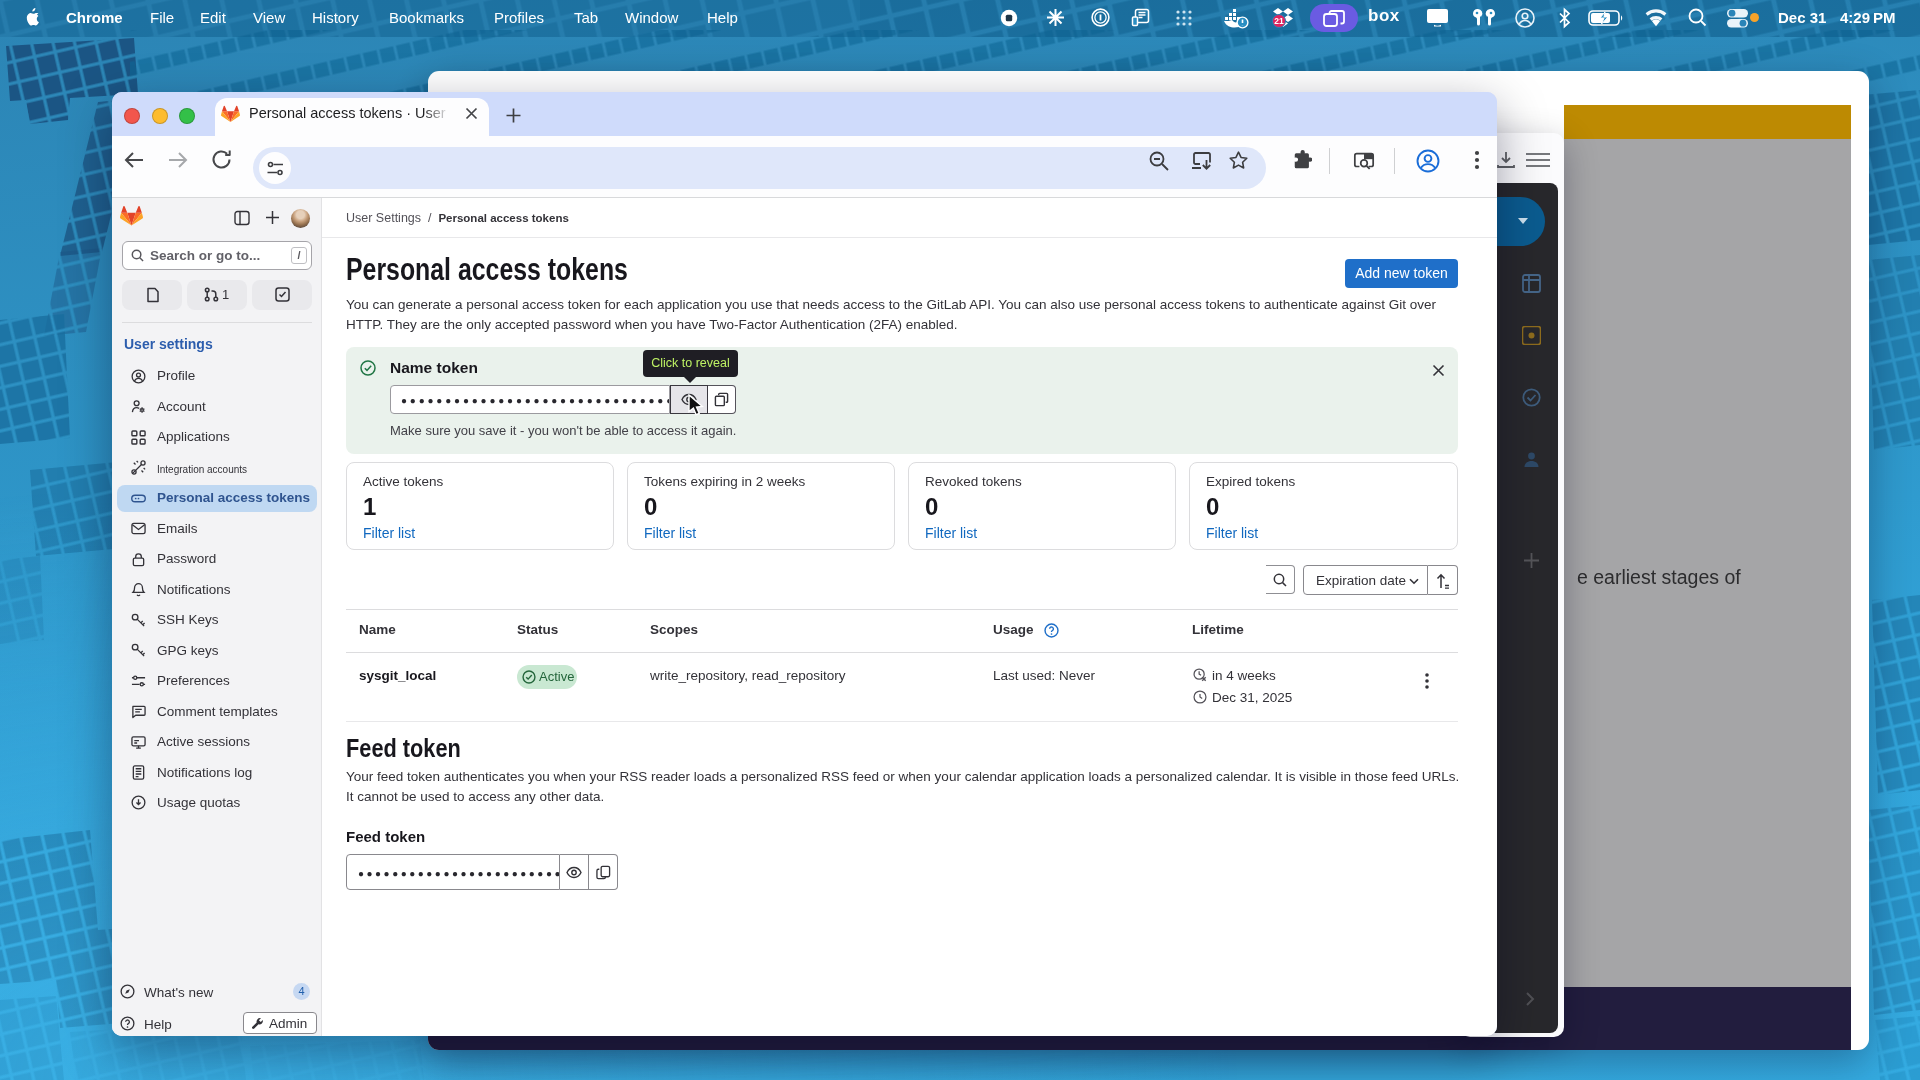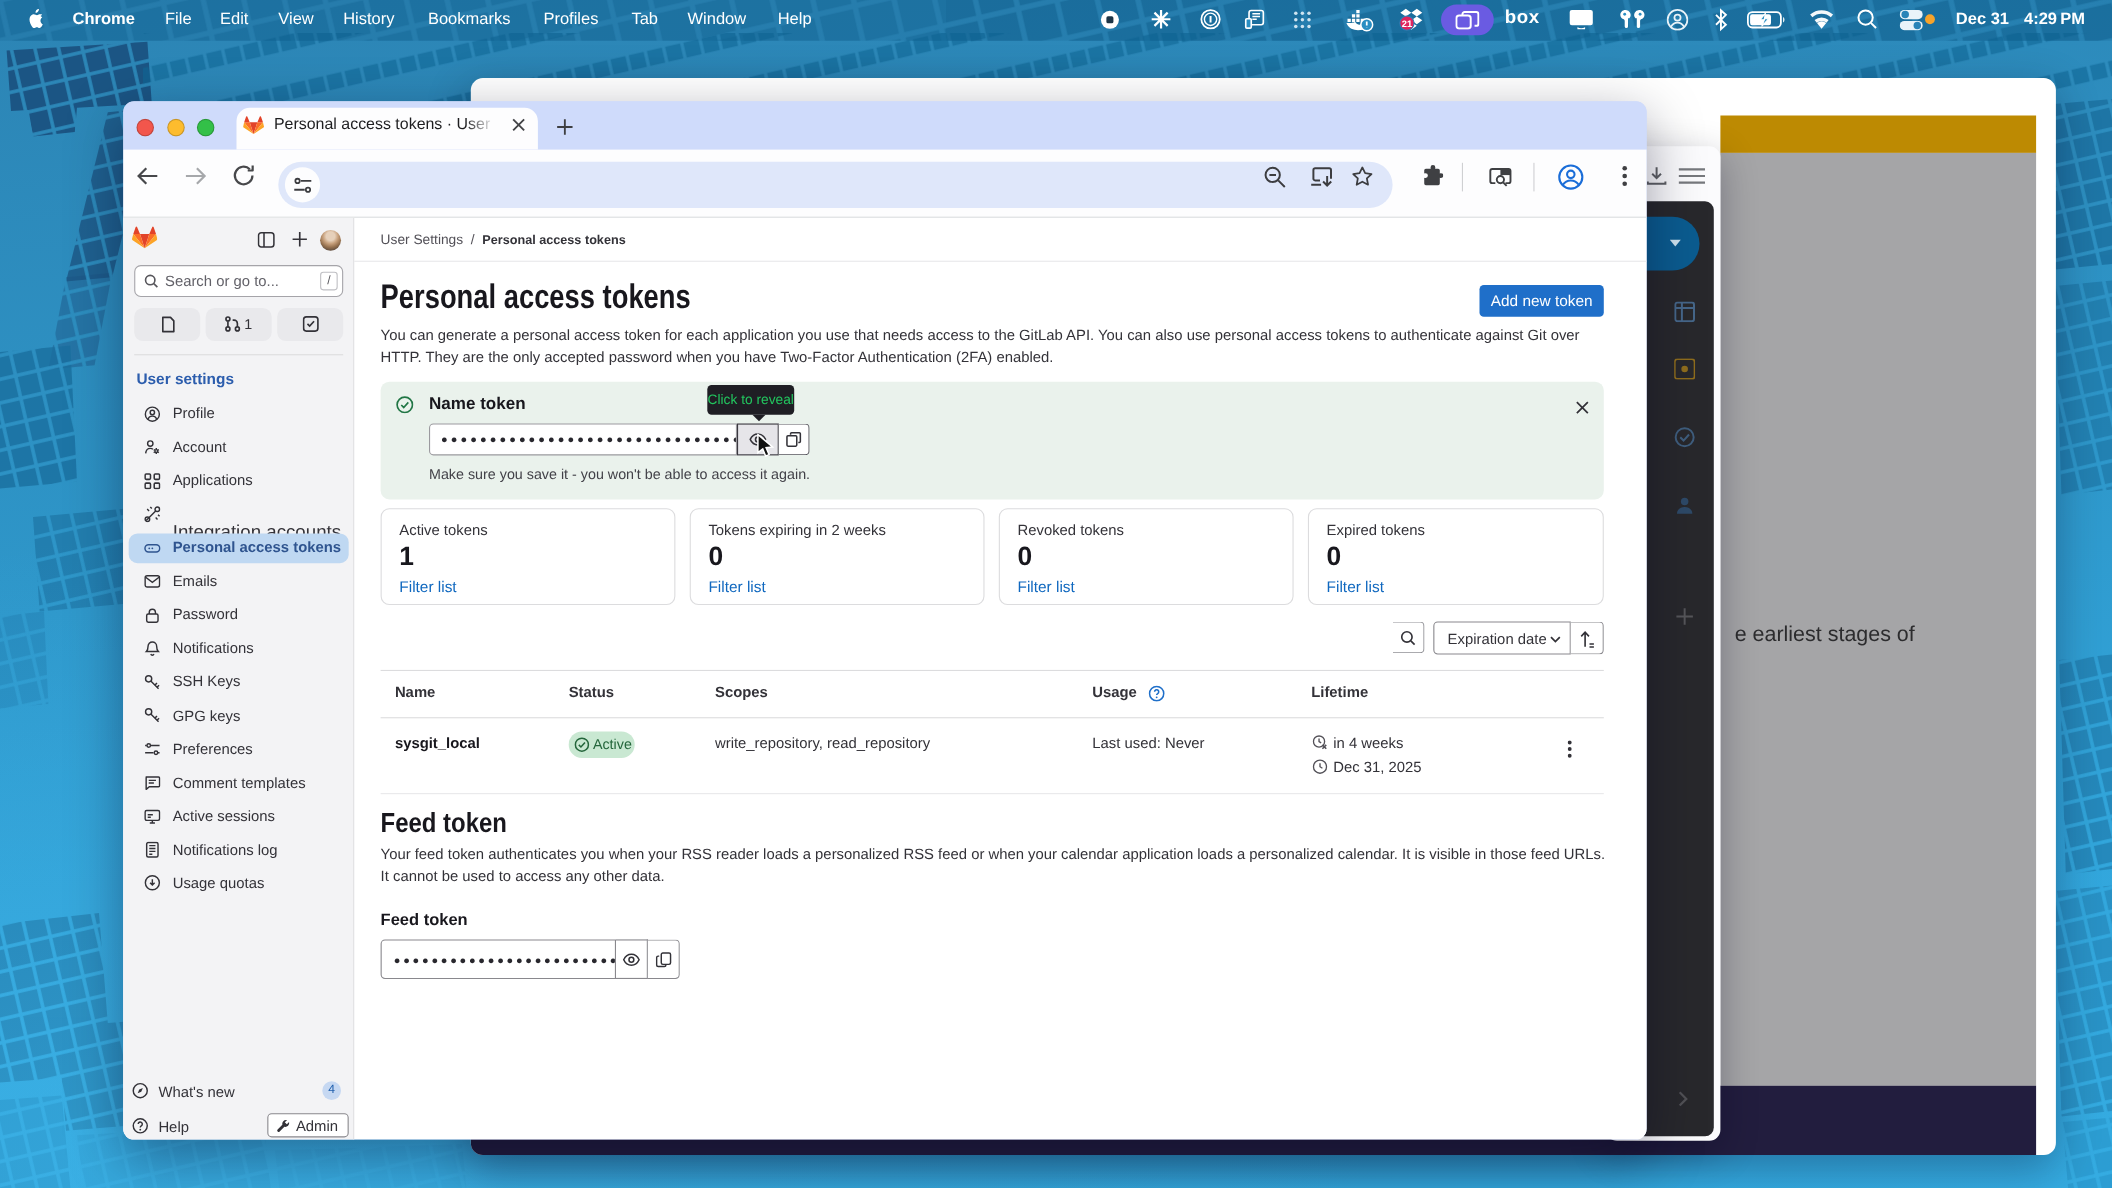--- a/index.html
+++ b/index.html
@@ -311,21 +311,21 @@
         </svg>
         <svg class="abs" style="left:122px;top:12px" width="16" height="16" viewBox="0 0 16 16" fill="none" stroke="#333238" stroke-width="1.4">
             <rect x="1" y="1.5" width="14" height="13" rx="2.5"></rect>
             <path d="M6 1.5v13"></path>
           </svg>
         <svg class="abs" style="left:153px;top:12px" width="15" height="15" viewBox="0 0 15 15" stroke="#333238" stroke-width="1.5" fill="none">
             <path d="M7.5 1v13M1 7.5h13"></path>
           </svg>
         <div class="abs" style="left:179px;top:11px;width:19px;height:19px;border-radius:50%;background:radial-gradient(circle at 50% 30%,#e6d0ba 0 24%,#c7a07c 42%,#96714f 62%,#5d4a3c 82%,#3f3933 100%);"></div>
 
-        <div class="abs" style="left:10px;top:43px;width:190px;height:29px;background:#fff;border:1px solid #a5a4a9;border-radius:6px;">
+        <div class="abs" style="left:10px;top:43px;width:190px;height:29px;background:#fff;border:1px solid #a5a4a9;border-radius:6px;font-weight:bold;">
           <svg class="abs" style="left:8px;top:7px" width="13" height="13" viewBox="0 0 14 14" fill="none" stroke="#58575c" stroke-width="1.6">
               <circle cx="6" cy="6" r="4.6"></circle>
               <path d="M9.5 9.5L13 13"></path>
             </svg>
           <div class="abs" style="left:27px;top:6px;font-size:13.5px;color:#626168;">Search or go to...</div>
           <div class="abs" style="left:168px;top:5px;width:16px;height:17px;border:1px solid #bfbfc3;border-radius:3px;font-size:11px;color:#58575c;text-align:center;line-height:15px;">/</div>
         </div>
 
         <div class="abs" style="left:10px;top:82px;width:60px;height:30px;background:#e9e9ec;border-radius:8px;"></div>
         <div class="abs" style="left:75px;top:82px;width:60px;height:30px;background:#e9e9ec;border-radius:8px;"></div>
@@ -365,21 +365,21 @@
             <rect x="9.8" y="1" width="5.2" height="5.2" rx="1"></rect>
             <rect x="1" y="9.8" width="5.2" height="5.2" rx="1"></rect>
             <rect x="9.8" y="9.8" width="5.2" height="5.2" rx="1"></rect>
           </svg>
         <div class="abs" style="left:45px;top:231px;font-size:13.5px;">Applications</div>
         <svg class="abs" style="left:19px;top:262px" width="15" height="15" viewBox="0 0 16 16" fill="none" stroke="#333238" stroke-width="1.4">
             <circle cx="12.8" cy="3.2" r="2.2"></circle>
             <circle cx="3.2" cy="12.8" r="2.2"></circle>
             <path d="M11.2 4.8L2 14M4.8 4.8L3 3M13 13l-1.8-1.8M7.5 2.5L6 1M15 10l-1.5-1.5"></path>
           </svg>
-        <div class="abs" style="left:45px;top:276px;font-size:17px;">Integration accounts</div>
+        <div class="abs" style="left:45px;top:266px;font-size:10px;">Integration accounts</div>
         <div class="abs" style="left:5px;top:287px;width:200px;height:27px;background:#bfd8f2;border-radius:8px;"></div>
         <svg class="abs" style="left:19px;top:293px" width="15" height="15" viewBox="0 0 16 16" fill="none" stroke="#2f548f" stroke-width="1.5">
             <rect x="0.8" y="4.5" width="14.4" height="7" rx="3.5"></rect>
             <circle cx="5" cy="8" r="0.9" fill="#2f548f" stroke="none"></circle>
             <circle cx="8" cy="8" r="0.9" fill="#2f548f" stroke="none"></circle>
           </svg>
         <div class="abs" style="left:45px;top:292px;font-size:13.5px;font-weight:600;color:#2f548f;">Personal access tokens</div>
         <svg class="abs" style="left:19px;top:323px" width="15" height="15" viewBox="0 0 16 16" fill="none" stroke="#333238" stroke-width="1.4">
             <rect x="1" y="2.5" width="14" height="11" rx="2"></rect>
             <path d="M1.5 4l6.5 5 6.5-5"></path>
@@ -461,21 +461,21 @@
         <div class="abs" style="left:24px;top:54px;font-size:31px;font-weight:bold;color:#18171d;transform:scaleX(0.802);transform-origin:0 0;">Personal access tokens</div>
         <div class="abs" style="left:1023px;top:61px;width:113px;height:29px;background:#1f6fc9;border-radius:4px;color:#fff;font-size:14px;text-align:center;line-height:29px;">Add new token</div>
         <div class="abs" style="left:24px;top:97px;font-size:13.5px;line-height:19.5px;color:#333238;white-space:nowrap;">You can generate a personal access token for each application you use that needs access to the GitLab API. You can also use personal access tokens to authenticate against Git over<br>HTTP. They are the only accepted password when you have Two-Factor Authentication (2FA) enabled.</div>
 
         <div class="abs" style="left:24px;top:149px;width:1112px;height:107px;background:#eaf2ec;border-radius:8px;"></div>
         <svg class="abs" style="left:38px;top:162px" width="16" height="16" viewBox="0 0 16 16" fill="none" stroke="#217645" stroke-width="1.5">
             <circle cx="8" cy="8" r="7"></circle>
             <path d="M4.8 8.2l2.2 2.2 4.2-4.6"></path>
           </svg>
         <div class="abs" style="left:68px;top:161px;font-size:15.5px;font-weight:bold;color:#18171d;">Name token</div>
-        <div class="abs" style="left:321px;top:152px;width:79px;height:27px;background:#1f1e24;border-radius:4px;color:#22c55e;font-size:12.5px;text-align:center;line-height:27px;">Click to reveal</div>
+        <div class="abs" style="left:321px;top:152px;width:95px;height:27px;background:#1f1e24;border-radius:4px;color:#bef264;font-size:12.5px;text-align:center;line-height:27px;">Click to reveal</div>
         <div class="abs" style="left:362px;top:179px;width:0;height:0;border-left:6px solid transparent;border-right:6px solid transparent;border-top:6px solid #1f1e24;"></div>
         <div class="abs" style="left:68px;top:187px;width:280px;height:29px;background:#fff;border:1px solid #9b9a9f;border-radius:4px 0 0 4px;overflow:hidden;">
           <div class="abs" style="left:10px;top:9px;font-size:10px;letter-spacing:2.8px;color:#28272d;white-space:nowrap;">●●●●●●●●●●●●●●●●●●●●●●●●●●●●●●●</div>
         </div>
         <div class="abs" style="left:348px;top:187px;width:38px;height:29px;background:#e6e5e9;border:1.5px solid #3a383f;border-radius:0;"></div>
         <svg class="abs" style="left:359px;top:194px" width="16" height="15" viewBox="0 0 16 15" fill="none" stroke="#333238" stroke-width="1.4">
             <path d="M1 7.5C2.5 4.3 5 2.5 8 2.5s5.5 1.8 7 5c-1.5 3.2-4 5-7 5s-5.5-1.8-7-5z"></path>
             <circle cx="8" cy="7.5" r="2.2"></circle>
           </svg>
         <div class="abs" style="left:386px;top:187px;width:28px;height:29px;background:#fff;border:1px solid #55535b;border-left:none;border-radius:0 4px 4px 0;"></div>

